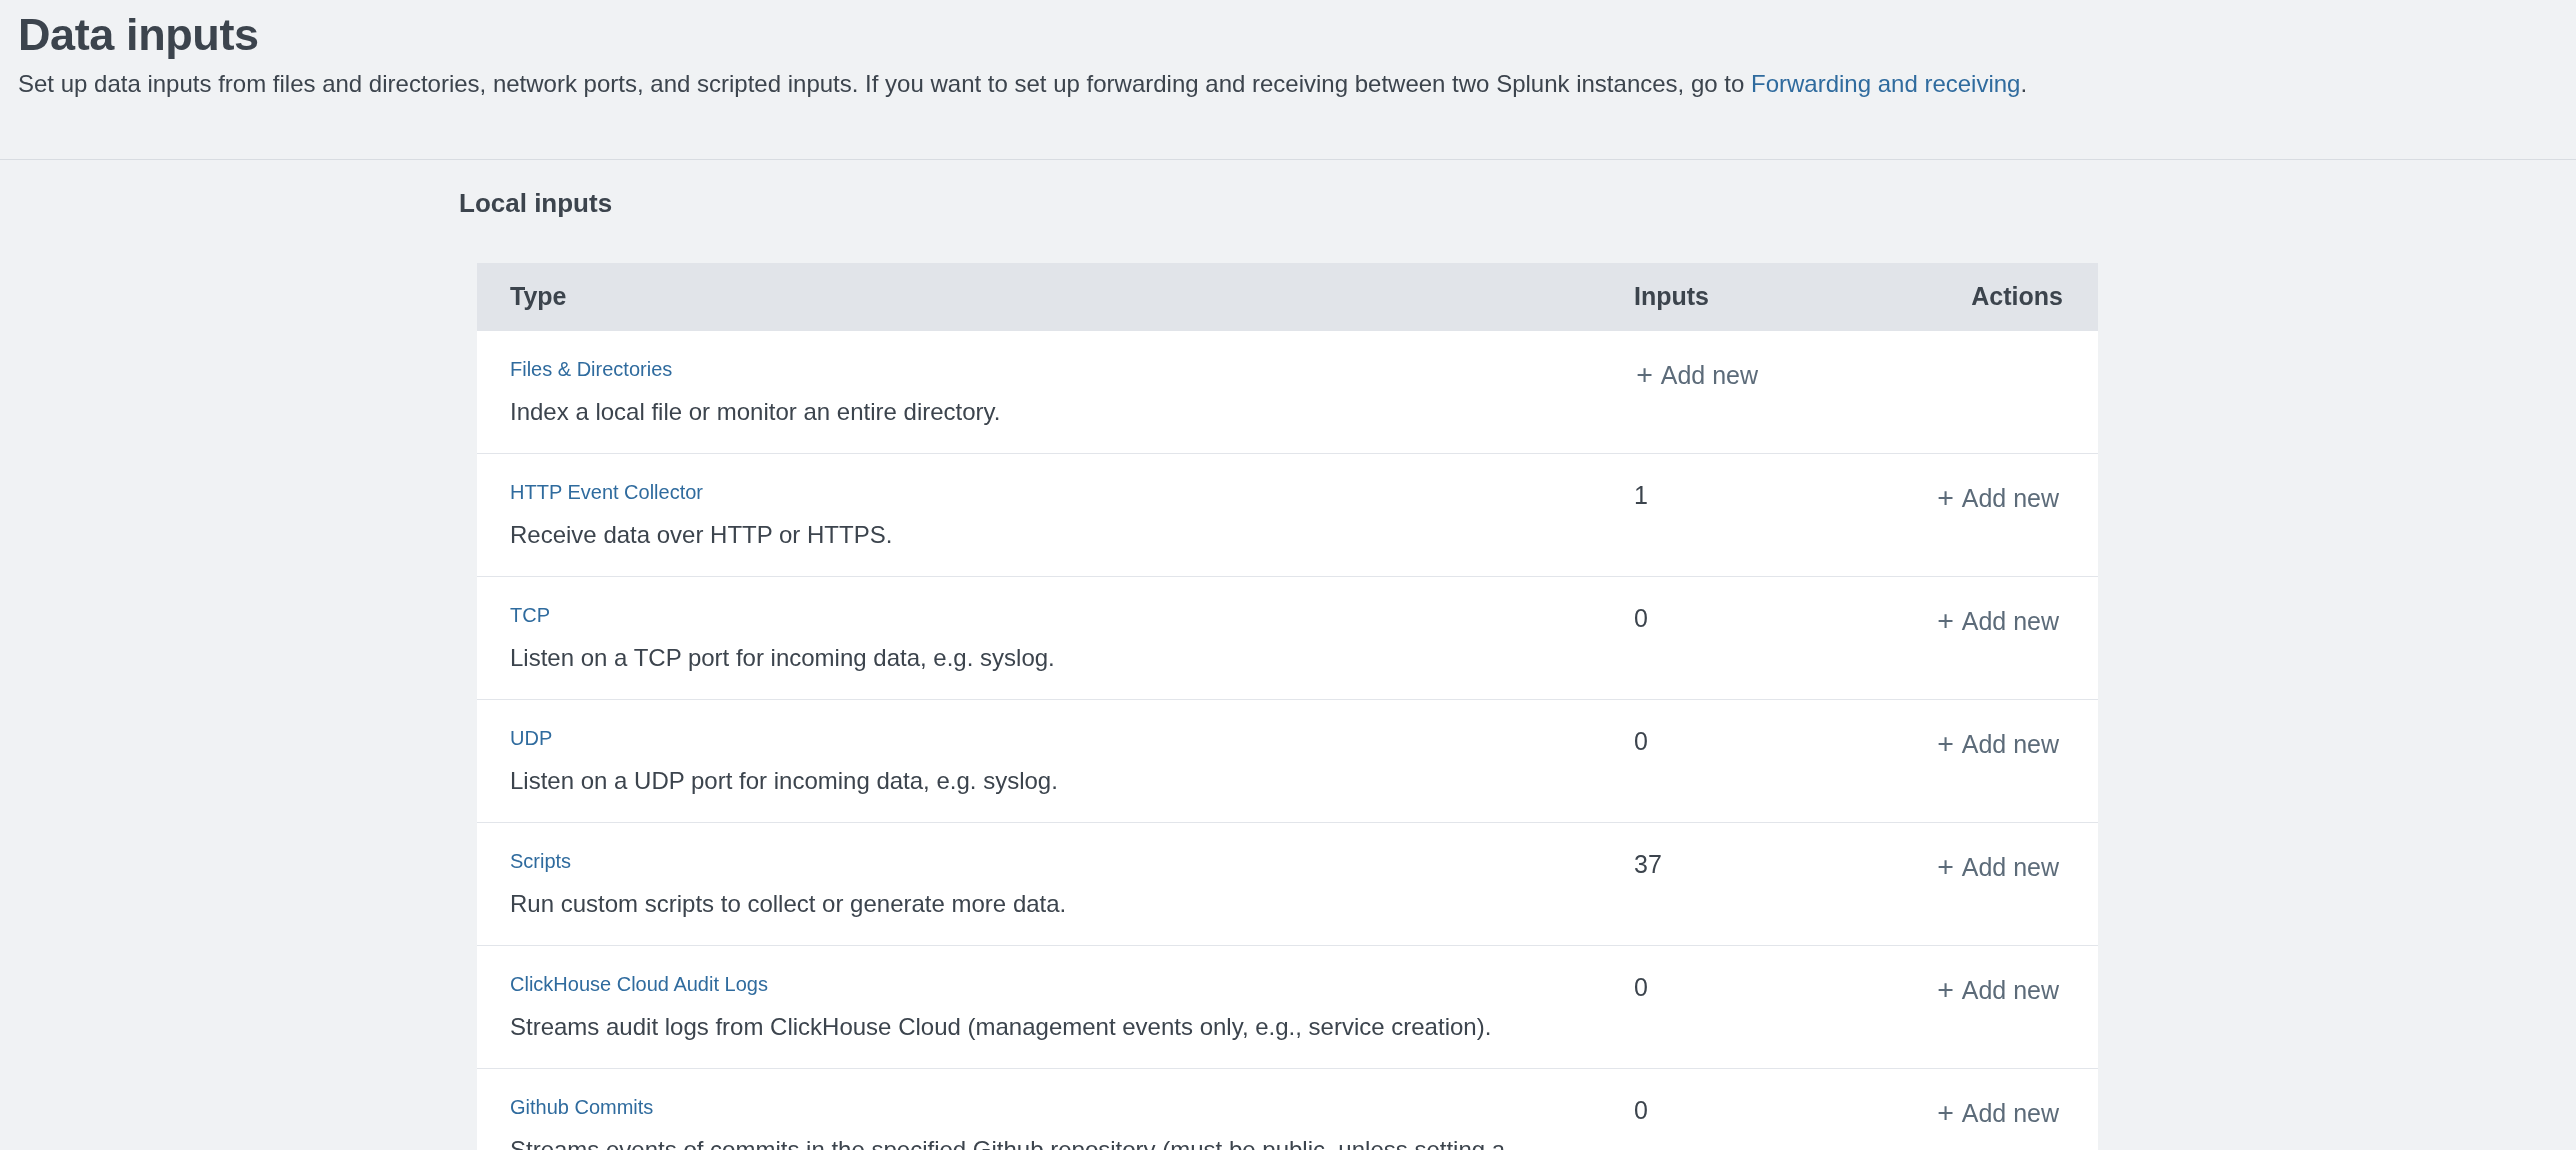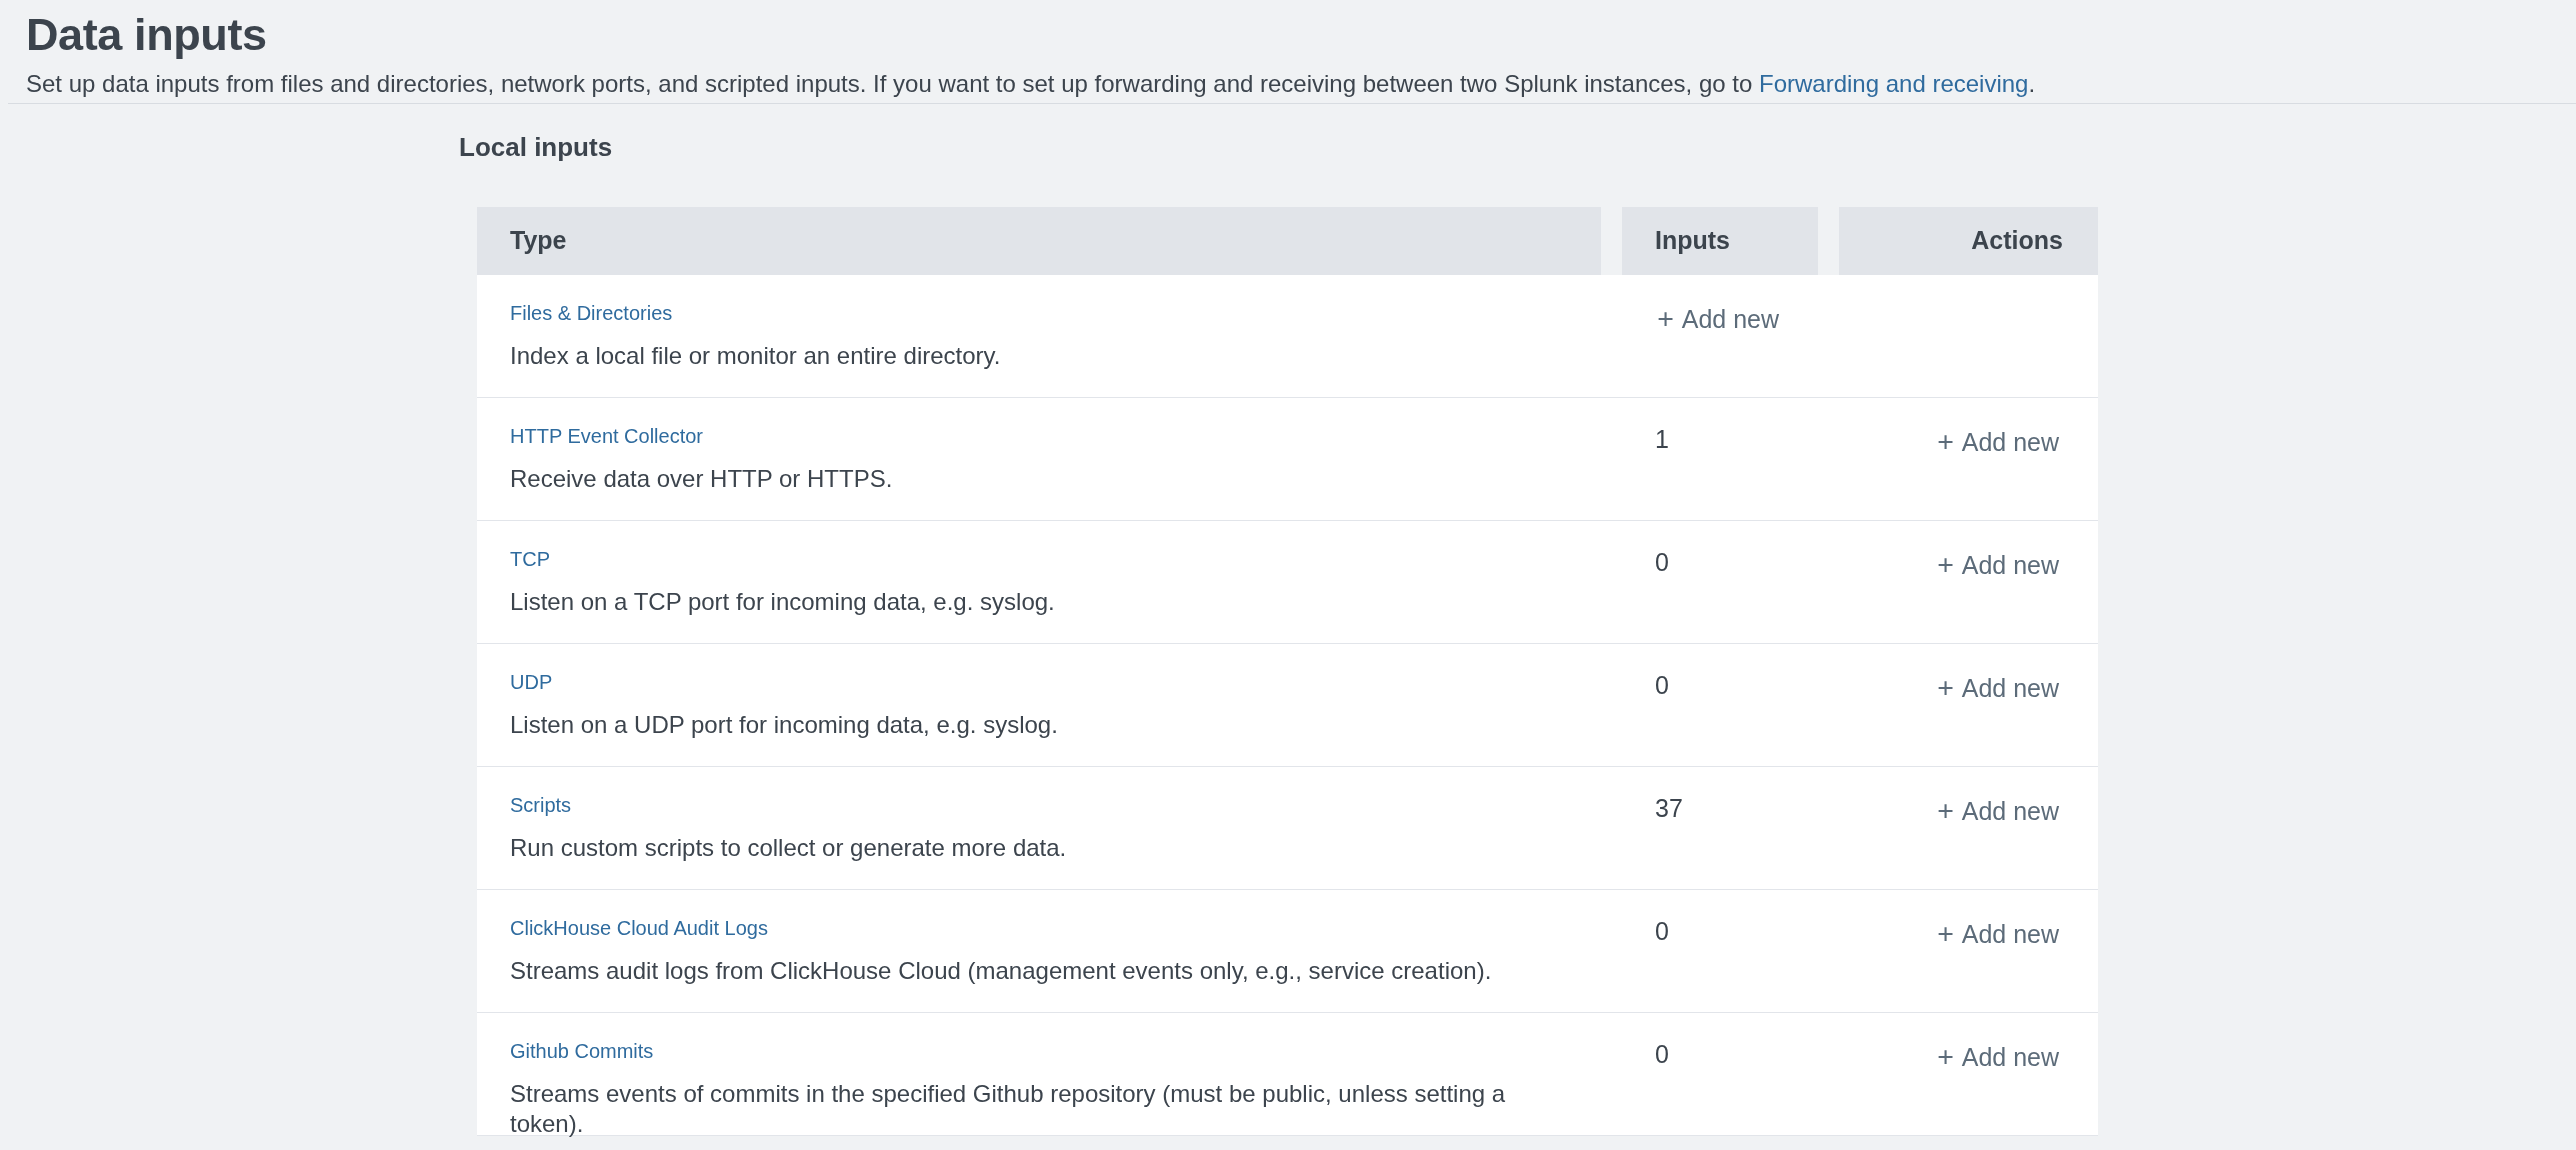--- a/index.html
+++ b/index.html
@@ -16,24 +16,23 @@
   body{
     width:2576px;height:1151px;overflow:hidden;
     background:var(--page-background);
     color:var(--text);
     font-family:"Liberation Sans", sans-serif;
   }
   a{text-decoration:none;color:var(--link);cursor:pointer;}
 
   
   .page-header{
-    height:104px;
+    height:160px;
     padding:10.4px 21px 0 18px;
     border-bottom:1.7px solid var(--header-divider);
-    margin-left:8px;
   }
   .page-title{
     margin:0;
     font-size:45px;
     font-weight:700;
     letter-spacing:-0.4px;
     line-height:1.1;
   }
   .page-subtitle{
     margin:7.8px 0 0 0;
@@ -52,21 +51,21 @@
     line-height:1.1;
   }
 
   .inputs-table{
     width:1621px;
     margin-left:18px;
   }
   .thead,.row{
     display:grid;
     grid-template-columns:1124px 196px 1fr;
-    column-gap:21px;
+    column-gap:0;
   }
   .thead{height:68px;}
   .th{
     background:var(--table-header-background);
     display:flex;
     align-items:center;
     padding:0 33px;
     font-size:25px;
     font-weight:700;
     color:var(--text);

